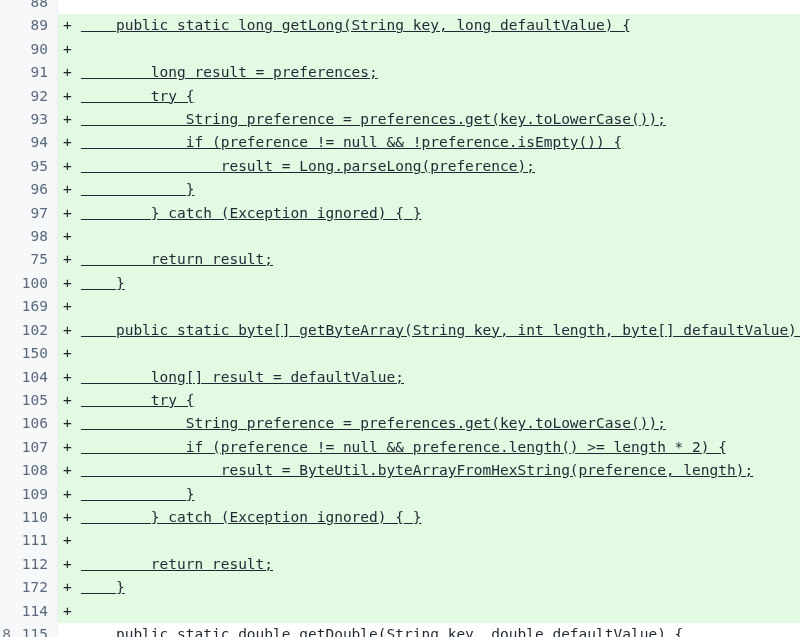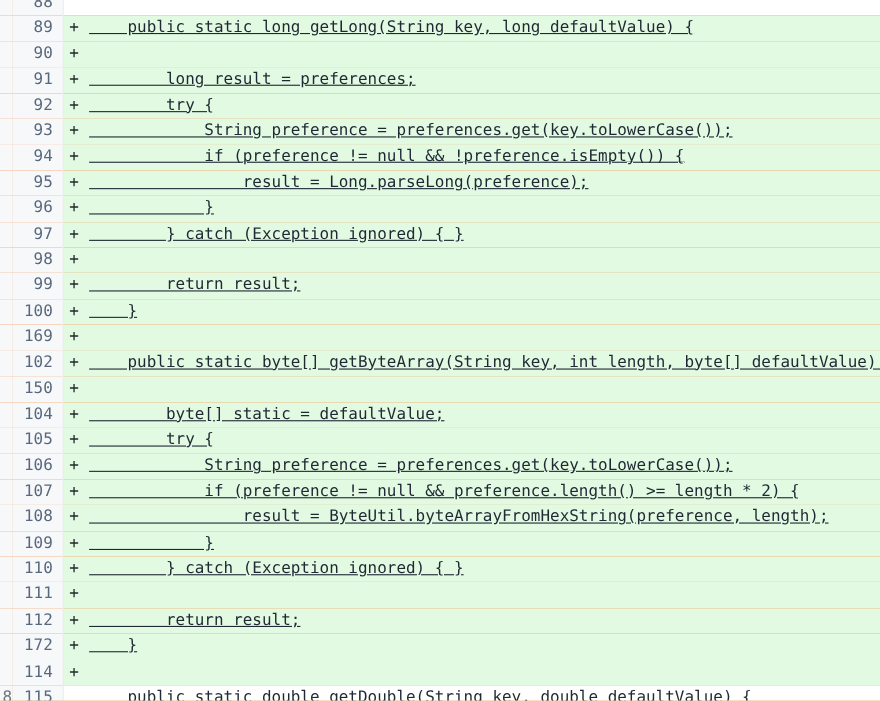--- a/index.html
+++ b/index.html
@@ -12,21 +12,21 @@
     width: 800px;
     height: 637px;
     overflow: hidden;
     font-family: "DejaVu Sans Mono", "Liberation Mono", monospace;
   }
 
   .diff-view {
     width: 800px;
     height: 637px;
     position: relative;
-    background: #f97316;
+    background: #000000;
     overflow: hidden;
   }
 
   .diff-rows {
     position: absolute;
     left: 0;
     top: -9px;           
     width: 800px;
   }
 
@@ -123,26 +123,26 @@
       <div class="diff-row added"><div class="old-num"></div><div class="new-num">89</div><div class="code-cell"><div class="marker">+</div><div class="code-text">    public static long getLong(String key, long defaultValue) {</div></div></div>
       <div class="diff-row added"><div class="old-num"></div><div class="new-num">90</div><div class="code-cell"><div class="marker">+</div><div class="code-text"></div></div></div>
       <div class="diff-row added"><div class="old-num"></div><div class="new-num">91</div><div class="code-cell"><div class="marker">+</div><div class="code-text">        long result = preferences;</div></div></div>
       <div class="diff-row added"><div class="old-num"></div><div class="new-num">92</div><div class="code-cell"><div class="marker">+</div><div class="code-text">        try {</div></div></div>
       <div class="diff-row added"><div class="old-num"></div><div class="new-num">93</div><div class="code-cell"><div class="marker">+</div><div class="code-text">            String preference = preferences.get(key.toLowerCase());</div></div></div>
       <div class="diff-row added"><div class="old-num"></div><div class="new-num">94</div><div class="code-cell"><div class="marker">+</div><div class="code-text">            if (preference != null &amp;&amp; !preference.isEmpty()) {</div></div></div>
       <div class="diff-row added"><div class="old-num"></div><div class="new-num">95</div><div class="code-cell"><div class="marker">+</div><div class="code-text">                result = Long.parseLong(preference);</div></div></div>
       <div class="diff-row added"><div class="old-num"></div><div class="new-num">96</div><div class="code-cell"><div class="marker">+</div><div class="code-text">            }</div></div></div>
       <div class="diff-row added"><div class="old-num"></div><div class="new-num">97</div><div class="code-cell"><div class="marker">+</div><div class="code-text">        } catch (Exception ignored) { }</div></div></div>
       <div class="diff-row added"><div class="old-num"></div><div class="new-num">98</div><div class="code-cell"><div class="marker">+</div><div class="code-text"></div></div></div>
-      <div class="diff-row added"><div class="old-num"></div><div class="new-num">99</div><div class="code-cell"><div class="marker">+</div><div class="code-text">        return result;</div></div></div>
+      <div class="diff-row added"><div class="old-num"></div><div class="new-num">75</div><div class="code-cell"><div class="marker">+</div><div class="code-text">        return result;</div></div></div>
       <div class="diff-row added"><div class="old-num"></div><div class="new-num">100</div><div class="code-cell"><div class="marker">+</div><div class="code-text">    }</div></div></div>
       <div class="diff-row added"><div class="old-num"></div><div class="new-num">169</div><div class="code-cell"><div class="marker">+</div><div class="code-text"></div></div></div>
       <div class="diff-row added"><div class="old-num"></div><div class="new-num">102</div><div class="code-cell"><div class="marker">+</div><div class="code-text">    public static byte[] getByteArray(String key, int length, byte[] defaultValue) {</div></div></div>
       <div class="diff-row added"><div class="old-num"></div><div class="new-num">150</div><div class="code-cell"><div class="marker">+</div><div class="code-text"></div></div></div>
-      <div class="diff-row added"><div class="old-num"></div><div class="new-num">104</div><div class="code-cell"><div class="marker">+</div><div class="code-text">        byte[] static = defaultValue;</div></div></div>
+      <div class="diff-row added"><div class="old-num"></div><div class="new-num">104</div><div class="code-cell"><div class="marker">+</div><div class="code-text">        long[] result = defaultValue;</div></div></div>
       <div class="diff-row added"><div class="old-num"></div><div class="new-num">105</div><div class="code-cell"><div class="marker">+</div><div class="code-text">        try {</div></div></div>
       <div class="diff-row added"><div class="old-num"></div><div class="new-num">106</div><div class="code-cell"><div class="marker">+</div><div class="code-text">            String preference = preferences.get(key.toLowerCase());</div></div></div>
       <div class="diff-row added"><div class="old-num"></div><div class="new-num">107</div><div class="code-cell"><div class="marker">+</div><div class="code-text">            if (preference != null &amp;&amp; preference.length() &gt;= length * 2) {</div></div></div>
       <div class="diff-row added"><div class="old-num"></div><div class="new-num">108</div><div class="code-cell"><div class="marker">+</div><div class="code-text">                result = ByteUtil.byteArrayFromHexString(preference, length);</div></div></div>
       <div class="diff-row added"><div class="old-num"></div><div class="new-num">109</div><div class="code-cell"><div class="marker">+</div><div class="code-text">            }</div></div></div>
       <div class="diff-row added"><div class="old-num"></div><div class="new-num">110</div><div class="code-cell"><div class="marker">+</div><div class="code-text">        } catch (Exception ignored) { }</div></div></div>
       <div class="diff-row added"><div class="old-num"></div><div class="new-num">111</div><div class="code-cell"><div class="marker">+</div><div class="code-text"></div></div></div>
       <div class="diff-row added"><div class="old-num"></div><div class="new-num">112</div><div class="code-cell"><div class="marker">+</div><div class="code-text">        return result;</div></div></div>
       <div class="diff-row added"><div class="old-num"></div><div class="new-num">172</div><div class="code-cell"><div class="marker">+</div><div class="code-text">    }</div></div></div>
       <div class="diff-row added"><div class="old-num"></div><div class="new-num">114</div><div class="code-cell"><div class="marker">+</div><div class="code-text"></div></div></div>

